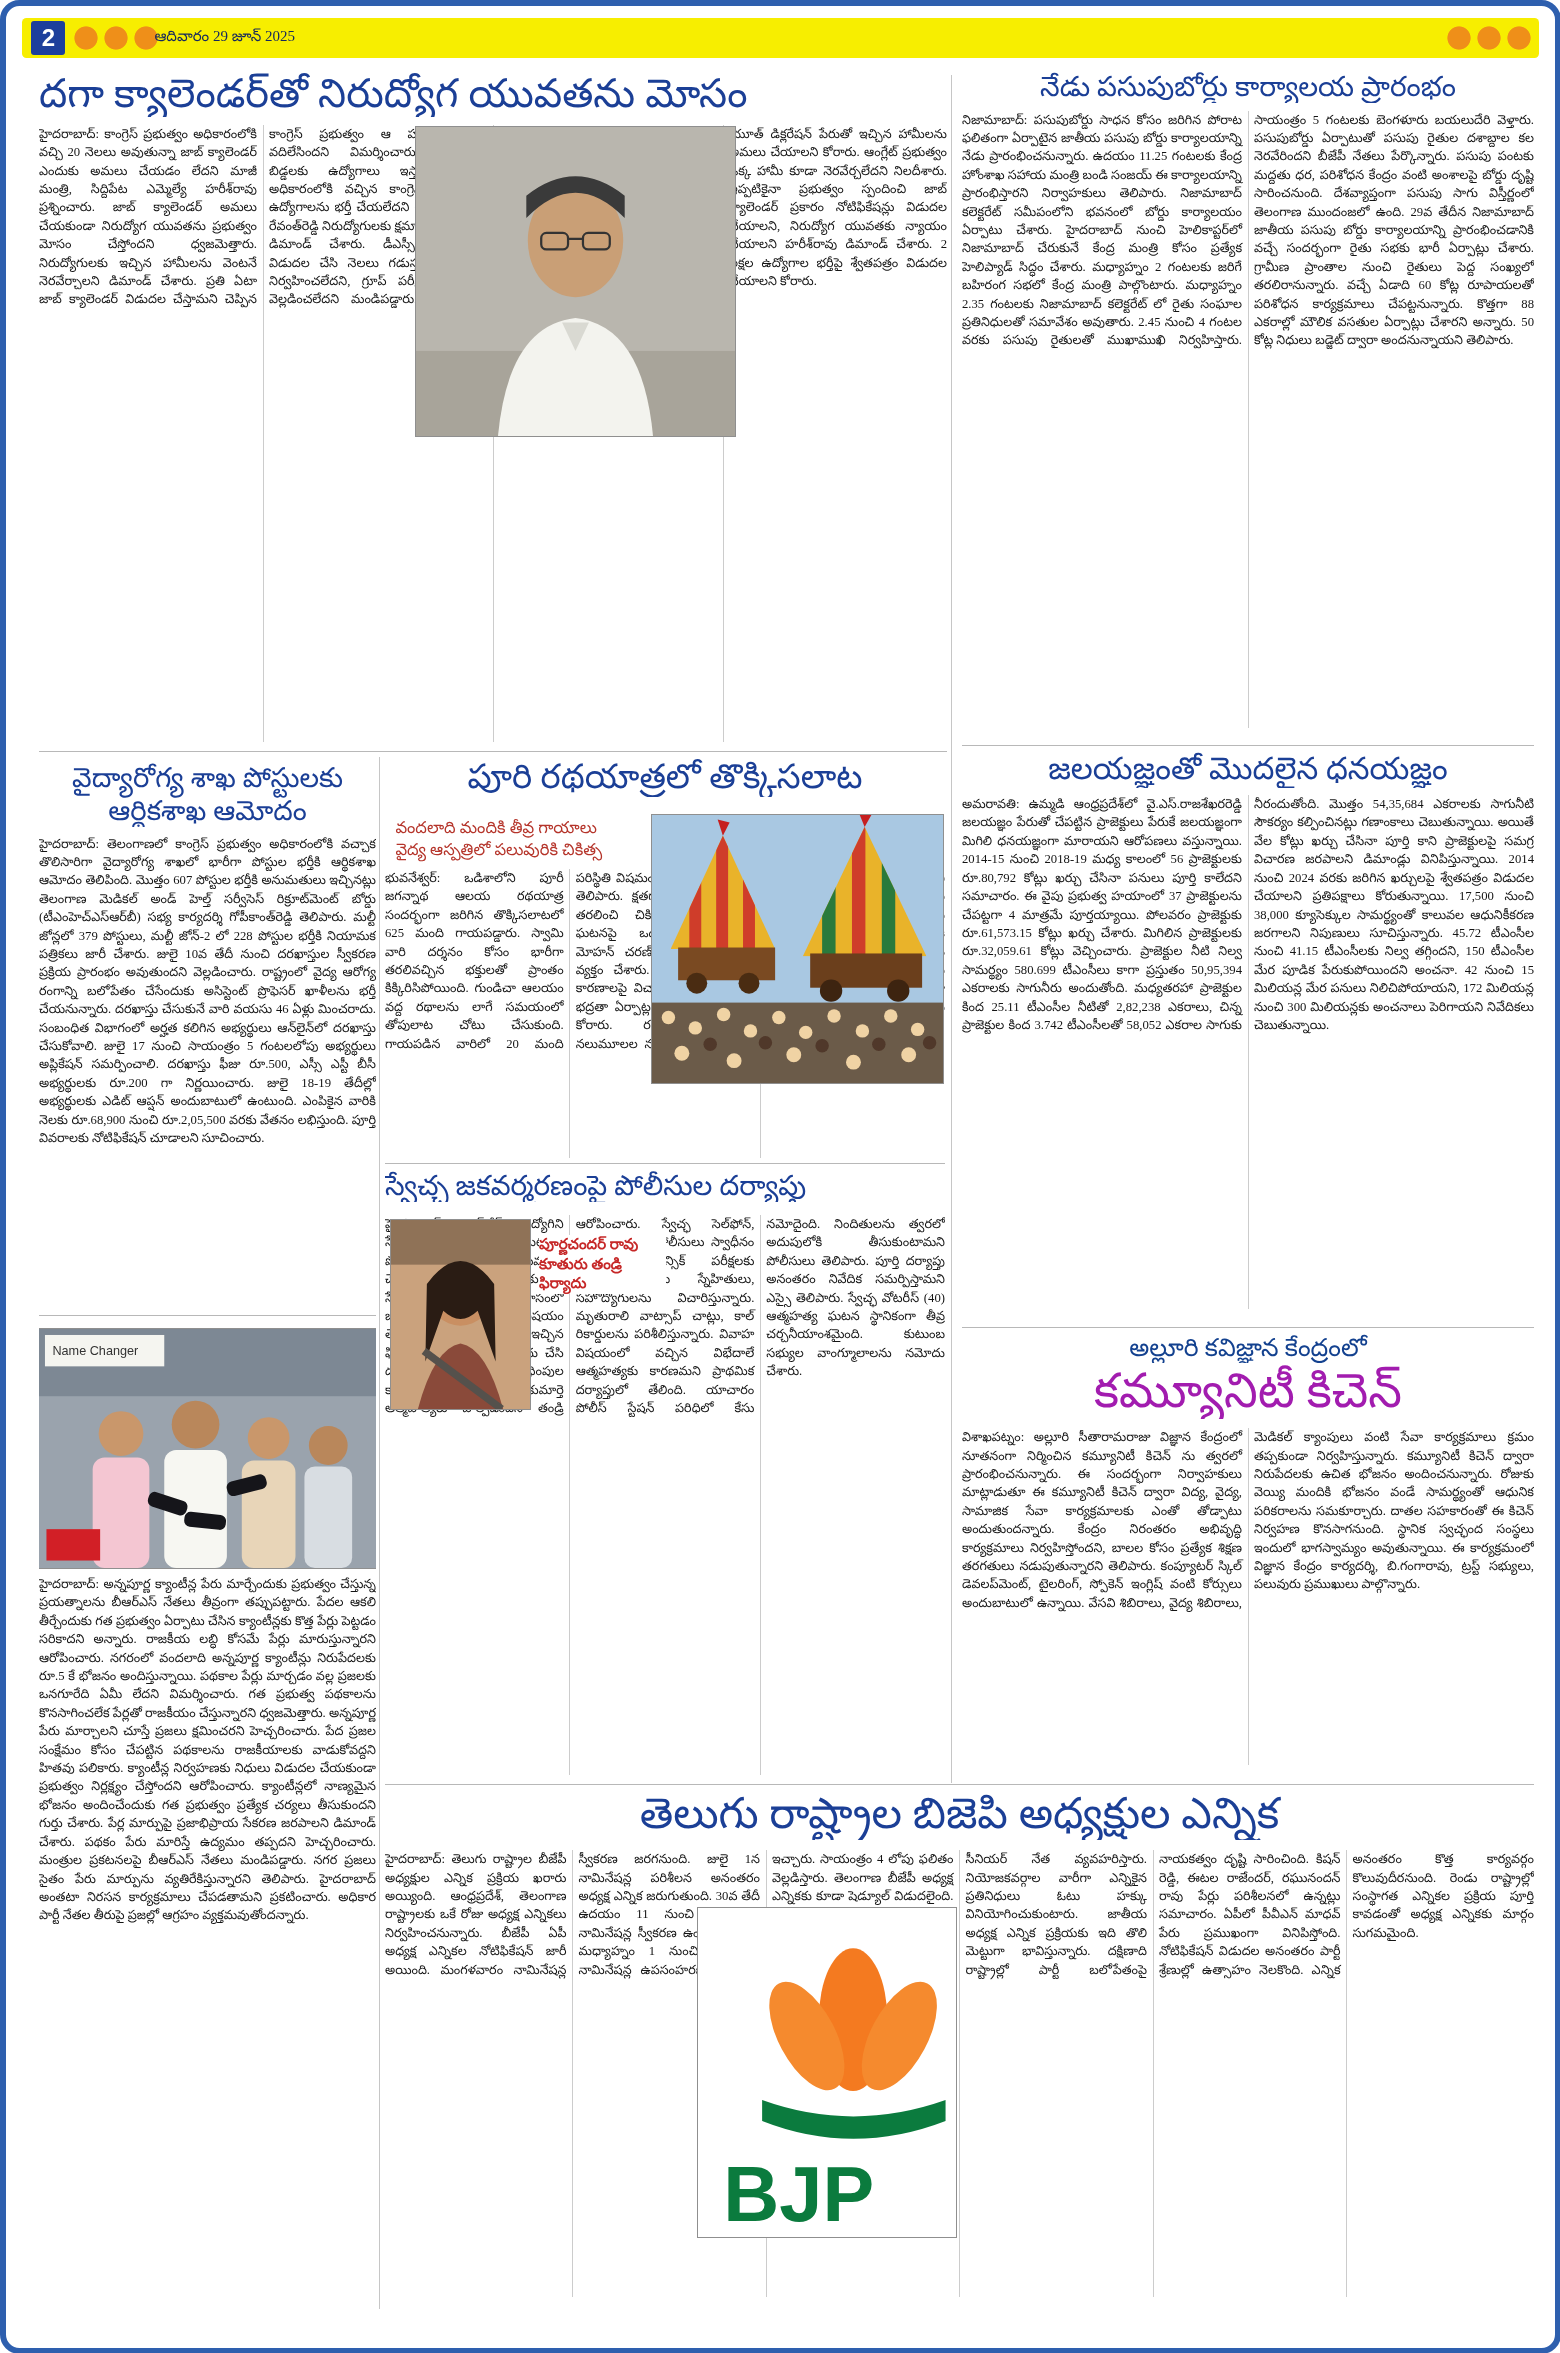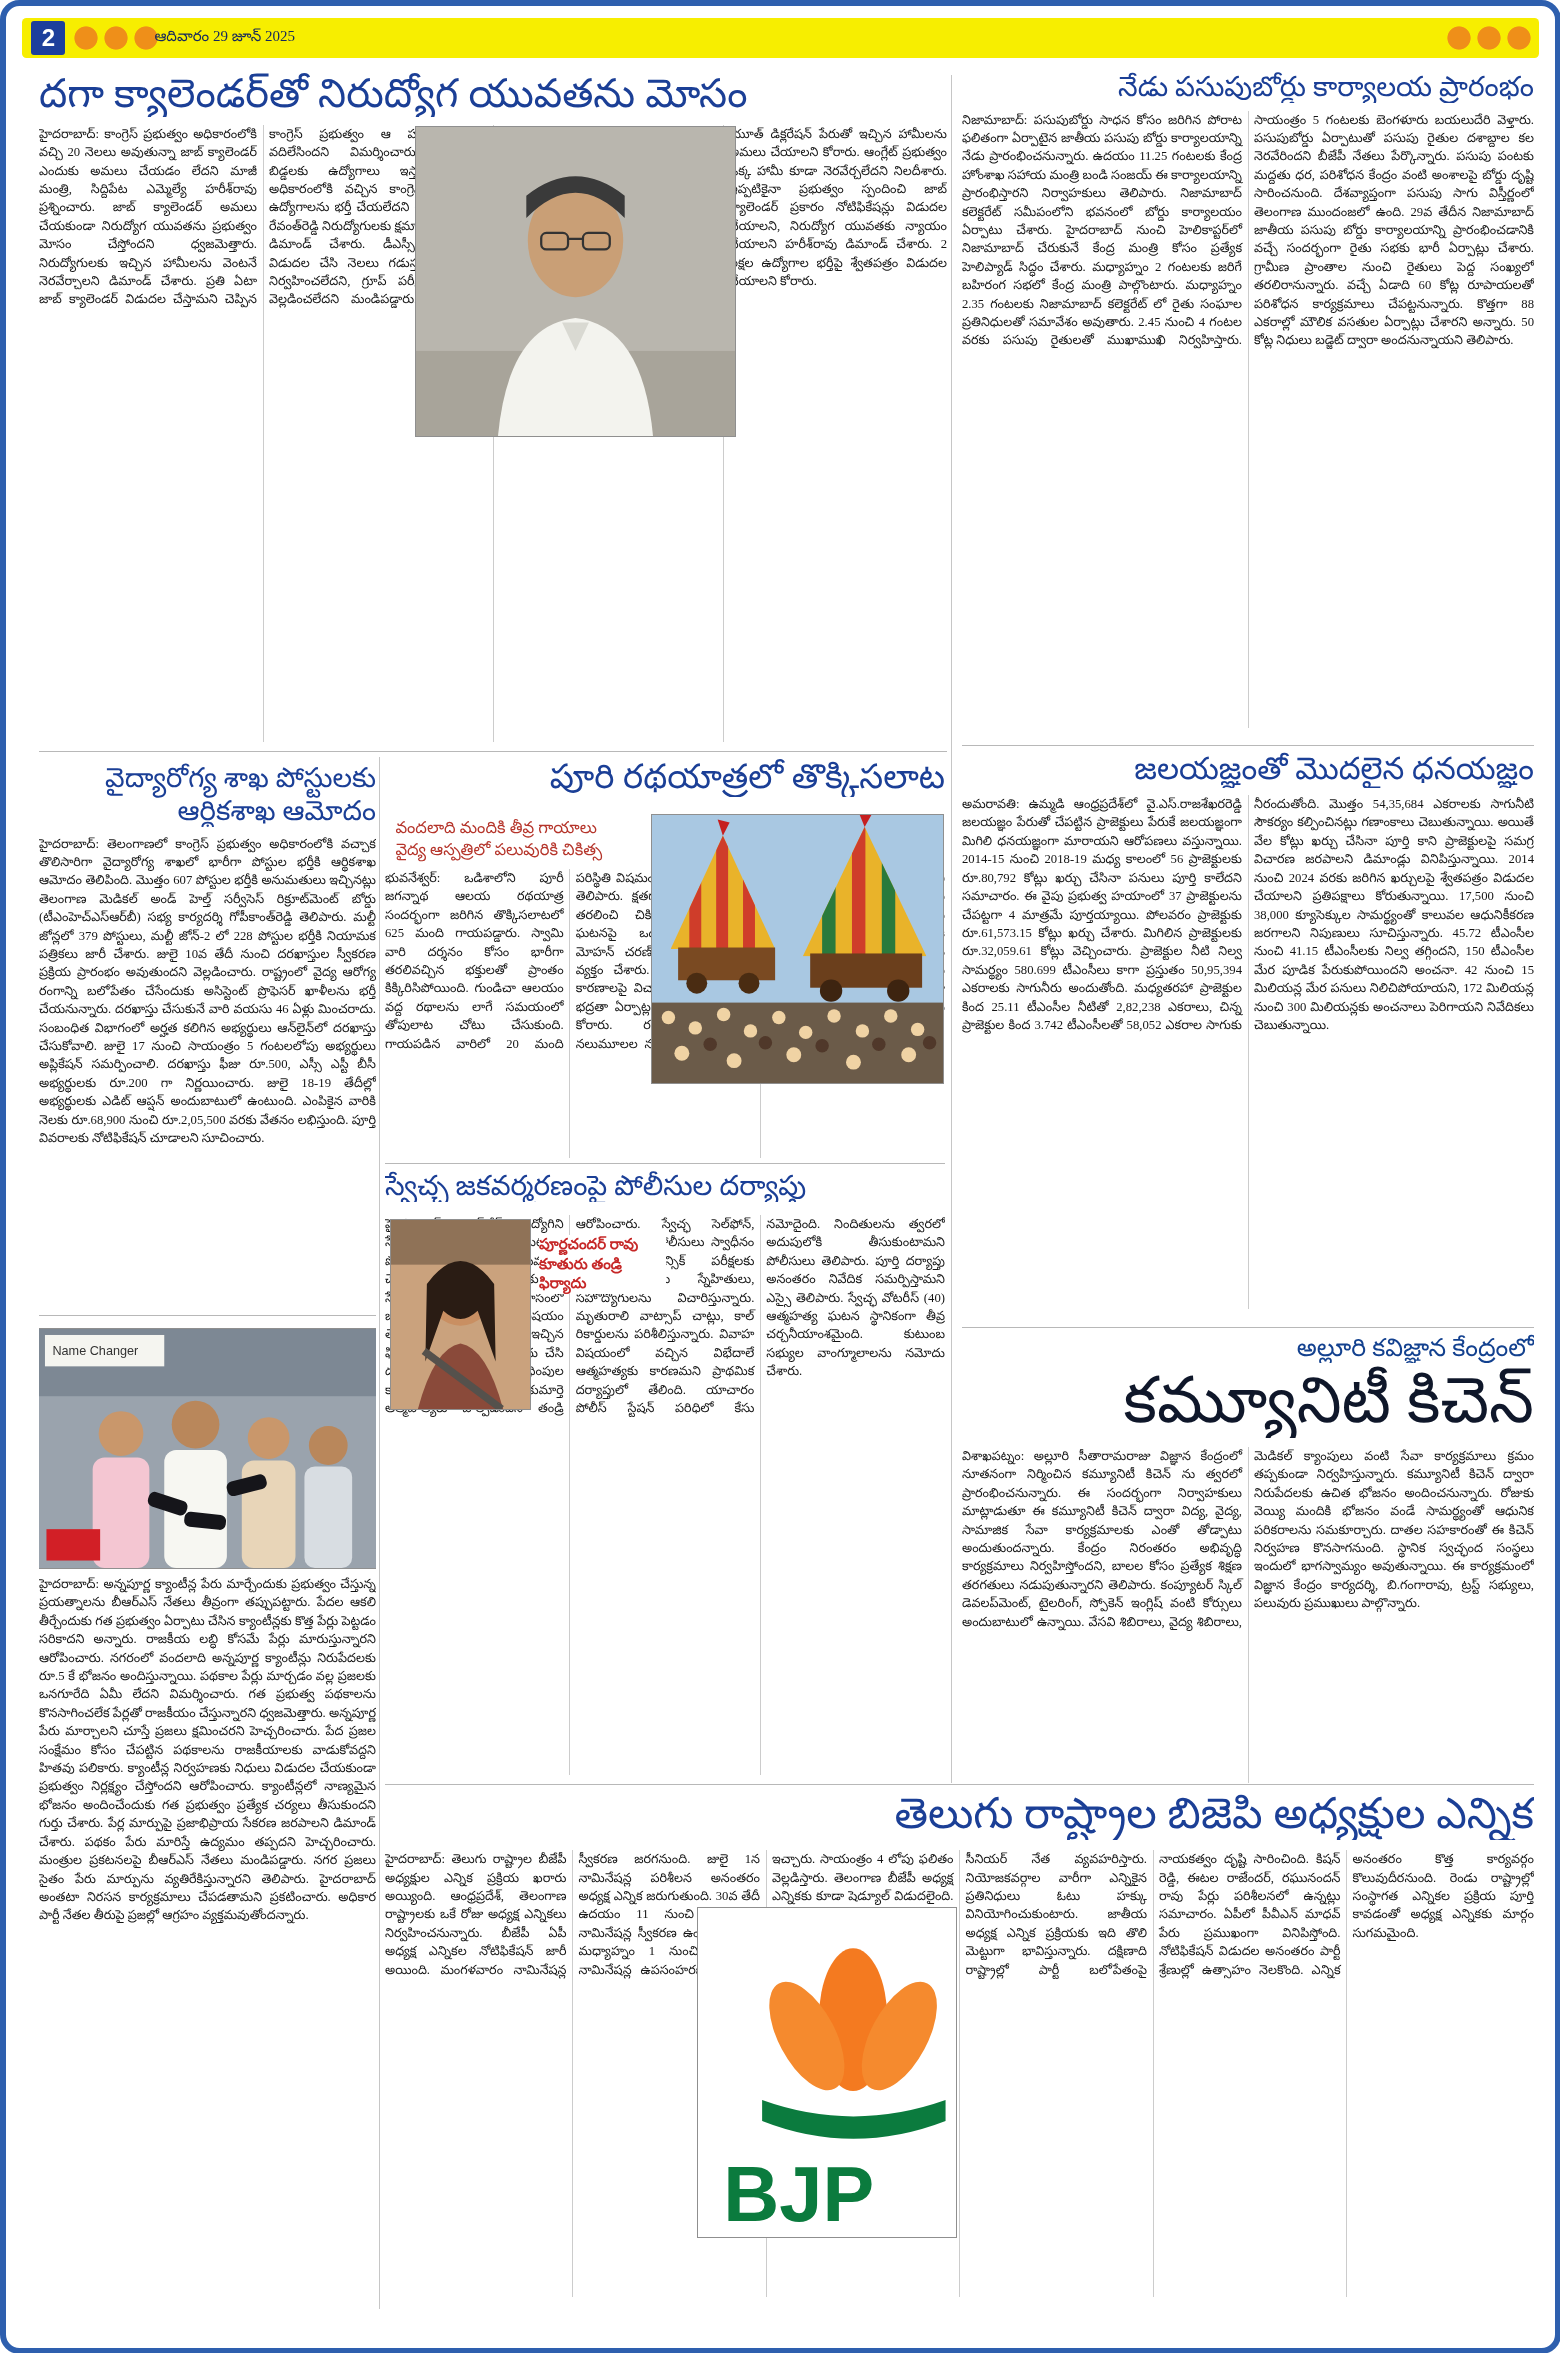--- a/index.html
+++ b/index.html
@@ -15,21 +15,21 @@
            font-family:"Liberation Sans",sans-serif;z-index:2}
   .date{margin-left:89px;font-size:15px;font-weight:normal;color:#14275e;z-index:2}
   .orn{position:absolute;top:3px;height:34px;width:89px;
        background-image:radial-gradient(circle at 50% 50%, #ef8a1a 0 11.2px, transparent 12px);
        background-size:30px 34px;background-repeat:repeat-x;opacity:.95}
   .orn-left{left:49px}.orn-right{right:6px}
   
   .article{position:absolute;overflow:hidden}
   .hl{color:#1b3f96;font-weight:normal;line-height:1.18}
   .one-line{white-space:nowrap;overflow:hidden}
-  .hl-center{text-align:right}
+  .hl-center{text-align:center}
   .body{font-size:12.7px;line-height:1.45;color:#141414;text-align:justify;overflow:hidden;
         column-gap:12px;column-rule:0.7px solid #cccccc}
   .cols2{column-count:2}.cols3{column-count:3}.cols4{column-count:4}.cols6{column-count:6}
   .photo{position:absolute;background:#eab308;outline:0.7px solid #8f8f8f;overflow:hidden;z-index:3}
   .photo svg{display:block}
   .kicker{color:#b5342a;font-weight:normal;font-size:16.4px;line-height:1.35}
   .caption-red{color:#c62828;font-weight:bold;font-size:15px;line-height:1.3;background:#fff;z-index:4;position:absolute}
   .hr{position:absolute;height:0.7px;background:#b8b8b8;z-index:1}
   .vr{position:absolute;width:0.7px;background:#c6c6c6;z-index:1}
 </style>
@@ -196,21 +196,21 @@
           <rect x="196" y="244" width="56" height="20" rx="8" transform="rotate(6 196 244)"></rect>
         </g>
         <rect x="10" y="268" width="72" height="42" fill="#d21f26"></rect>
       </svg>
     </figure>
     <div class="body" style="height:641px">హైదరాబాద్: అన్నపూర్ణ క్యాంటీన్ల పేరు మార్చేందుకు ప్రభుత్వం చేస్తున్న ప్రయత్నాలను బీఆర్ఎస్ నేతలు తీవ్రంగా తప్పుపట్టారు. పేదల ఆకలి తీర్చేందుకు గత ప్రభుత్వం ఏర్పాటు చేసిన క్యాంటీన్లకు కొత్త పేర్లు పెట్టడం సరికాదని అన్నారు. రాజకీయ లబ్ధి కోసమే పేర్లు మారుస్తున్నారని ఆరోపించారు. నగరంలో వందలాది అన్నపూర్ణ క్యాంటీన్లు నిరుపేదలకు రూ.5 కే భోజనం అందిస్తున్నాయి. పథకాల పేర్లు మార్చడం వల్ల ప్రజలకు ఒనగూరేది ఏమీ లేదని విమర్శించారు. గత ప్రభుత్వ పథకాలను కొనసాగించలేక పేర్లతో రాజకీయం చేస్తున్నారని ధ్వజమెత్తారు. అన్నపూర్ణ పేరు మార్చాలని చూస్తే ప్రజలు క్షమించరని హెచ్చరించారు. పేద ప్రజల సంక్షేమం కోసం చేపట్టిన పథకాలను రాజకీయాలకు వాడుకోవద్దని హితవు పలికారు. క్యాంటీన్ల నిర్వహణకు నిధులు విడుదల చేయకుండా ప్రభుత్వం నిర్లక్ష్యం చేస్తోందని ఆరోపించారు. క్యాంటీన్లలో నాణ్యమైన భోజనం అందించేందుకు గత ప్రభుత్వం ప్రత్యేక చర్యలు తీసుకుందని గుర్తు చేశారు. పేర్ల మార్పుపై ప్రజాభిప్రాయ సేకరణ జరపాలని డిమాండ్ చేశారు. పథకం పేరు మారిస్తే ఉద్యమం తప్పదని హెచ్చరించారు. మంత్రుల ప్రకటనలపై బీఆర్ఎస్ నేతలు మండిపడ్డారు. నగర ప్రజలు సైతం పేరు మార్పును వ్యతిరేకిస్తున్నారని తెలిపారు. హైదరాబాద్ అంతటా నిరసన కార్యక్రమాలు చేపడతామని ప్రకటించారు. అధికార పార్టీ నేతల తీరుపై ప్రజల్లో ఆగ్రహం వ్యక్తమవుతోందన్నారు.</div>
   </section>
 
   <section class="article" style="left:956px;top:1327px;width:572px;height:450px">
     <h3 class="hl hl-center one-line" style="font-size:25px;color:#13418f">అల్లూరి కవిజ్ఞాన కేంద్రంలో</h3>
-    <h2 class="hl hl-center one-line" style="font-size:64px;color:#0f172a">కమ్యూనిటీ కిచెన్</h2>
+    <h2 class="hl hl-center one-line" style="font-size:48px;color:#a21caf">కమ్యూనిటీ కిచెన్</h2>
     <div class="body cols2" style="height:337px;margin-top:9px">విశాఖపట్నం: అల్లూరి సీతారామరాజు విజ్ఞాన కేంద్రంలో నూతనంగా నిర్మించిన కమ్యూనిటీ కిచెన్ ను త్వరలో ప్రారంభించనున్నారు. ఈ సందర్భంగా నిర్వాహకులు మాట్లాడుతూ ఈ కమ్యూనిటీ కిచెన్ ద్వారా విద్య, వైద్య, సామాజిక సేవా కార్యక్రమాలకు ఎంతో తోడ్పాటు అందుతుందన్నారు. కేంద్రం నిరంతరం అభివృద్ధి కార్యక్రమాలు నిర్వహిస్తోందని, బాలల కోసం ప్రత్యేక శిక్షణ తరగతులు నడుపుతున్నారని తెలిపారు. కంప్యూటర్ స్కిల్ డెవలప్‌మెంట్, టైలరింగ్, స్పోకెన్ ఇంగ్లిష్ వంటి కోర్సులు అందుబాటులో ఉన్నాయి. వేసవి శిబిరాలు, వైద్య శిబిరాలు, మెడికల్ క్యాంపులు వంటి సేవా కార్యక్రమాలు క్రమం తప్పకుండా నిర్వహిస్తున్నారు. కమ్యూనిటీ కిచెన్ ద్వారా నిరుపేదలకు ఉచిత భోజనం అందించనున్నారు. రోజుకు వెయ్యి మందికి భోజనం వండే సామర్థ్యంతో ఆధునిక పరికరాలను సమకూర్చారు. దాతల సహకారంతో ఈ కిచెన్ నిర్వహణ కొనసాగనుంది. స్థానిక స్వచ్ఛంద సంస్థలు ఇందులో భాగస్వామ్యం అవుతున్నాయి. ఈ కార్యక్రమంలో విజ్ఞాన కేంద్రం కార్యదర్శి, బి.గంగారావు, ట్రస్ట్ సభ్యులు, పలువురు ప్రముఖులు పాల్గొన్నారు.</div>
   </section>
 
   <section class="article" style="left:379px;top:1783px;width:1149px;height:522px">
     <h1 class="hl hl-center one-line" style="font-size:43px">తెలుగు రాష్ట్రాల బిజెపి అధ్యక్షుల ఎన్నిక</h1>
     <div class="body cols6" style="height:447px;margin-top:10.4px">హైదరాబాద్: తెలుగు రాష్ట్రాల బీజేపీ అధ్యక్షుల ఎన్నిక ప్రక్రియ ఖరారు అయ్యింది. ఆంధ్రప్రదేశ్, తెలంగాణ రాష్ట్రాలకు ఒకే రోజు అధ్యక్ష ఎన్నికలు నిర్వహించనున్నారు. బీజేపీ ఏపీ అధ్యక్ష ఎన్నికల నోటిఫికేషన్ జారీ అయింది. మంగళవారం నామినేషన్ల స్వీకరణ జరగనుంది. జులై 1న నామినేషన్ల పరిశీలన అనంతరం అధ్యక్ష ఎన్నిక జరుగుతుంది. 30వ తేదీ ఉదయం 11 నుంచి 1 వరకు నామినేషన్ల స్వీకరణ ఉంటుంది. 30వ మధ్యాహ్నం 1 నుంచి 2 వరకు నామినేషన్ల ఉపసంహరణకు గడువు ఇచ్చారు. సాయంత్రం 4 లోపు ఫలితం వెల్లడిస్తారు. తెలంగాణ బీజేపీ అధ్యక్ష ఎన్నికకు కూడా షెడ్యూల్ విడుదలైంది. రాష్ట్ర అధ్యక్ష పదవికి పలువురు నేతలు పోటీ పడుతున్నారు. కేంద్ర నాయకత్వం అభ్యర్థిని ఖరారు చేయనుంది. ఎన్నికల అధికారిగా సీనియర్ నేత వ్యవహరిస్తారు. నియోజకవర్గాల వారీగా ఎన్నికైన ప్రతినిధులు ఓటు హక్కు వినియోగించుకుంటారు. జాతీయ అధ్యక్ష ఎన్నిక ప్రక్రియకు ఇది తొలి మెట్టుగా భావిస్తున్నారు. దక్షిణాది రాష్ట్రాల్లో పార్టీ బలోపేతంపై నాయకత్వం దృష్టి సారించింది. కిషన్ రెడ్డి, ఈటల రాజేందర్, రఘునందన్ రావు పేర్లు పరిశీలనలో ఉన్నట్లు సమాచారం. ఏపీలో పీవీఎన్ మాధవ్ పేరు ప్రముఖంగా వినిపిస్తోంది. నోటిఫికేషన్ విడుదల అనంతరం పార్టీ శ్రేణుల్లో ఉత్సాహం నెలకొంది. ఎన్నిక అనంతరం కొత్త కార్యవర్గం కొలువుదీరనుంది. రెండు రాష్ట్రాల్లో సంస్థాగత ఎన్నికల ప్రక్రియ పూర్తి కావడంతో అధ్యక్ష ఎన్నికకు మార్గం సుగమమైంది.</div>
     <figure class="photo" style="left:313px;top:119px;width:258px;height:329px;background:#fff">
       <svg width="100%" height="100%" viewBox="0 0 346 442" preserveAspectRatio="none">
         <rect width="346" height="442" fill="#ffffff"></rect>
         <ellipse cx="208" cy="150" rx="46" ry="96" fill="#f47a20"></ellipse>

